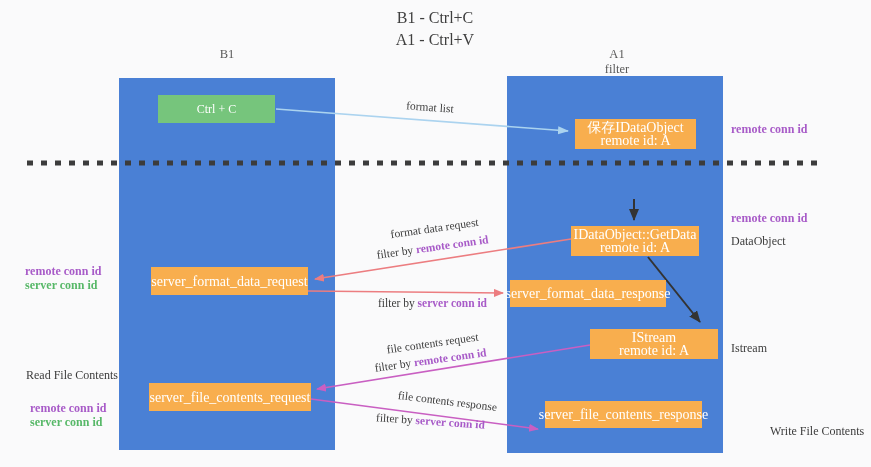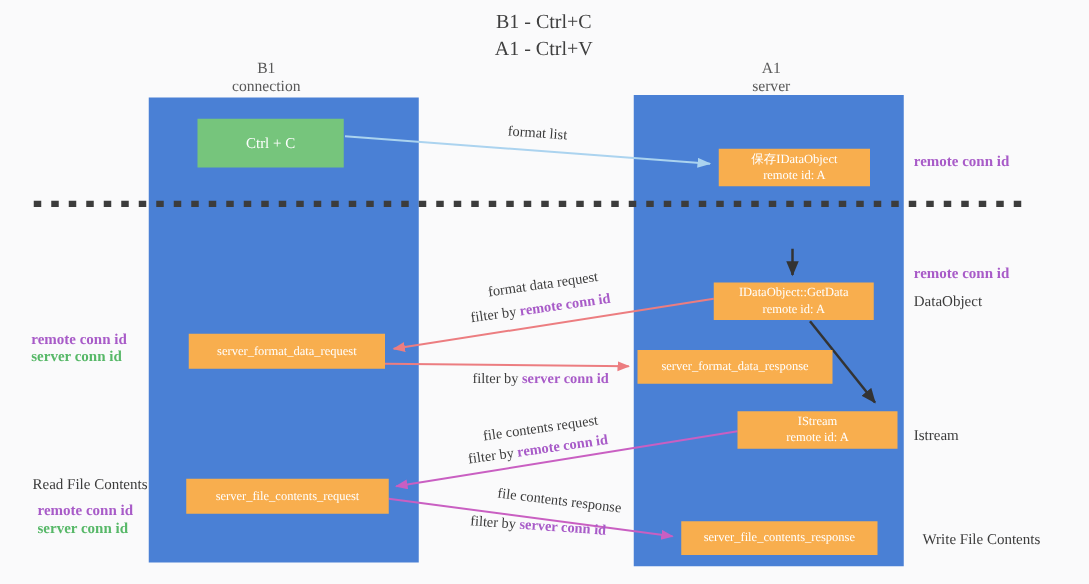--- a/index.html
+++ b/index.html
@@ -15,39 +15,39 @@
   }
   .lane {
     position:absolute; width:216px; background:#4A80D5;
   }
   .lane-left  { left:119px; top:78px; height:372px; }
   .lane-right { left:507px; top:76px; height:377px; }
   .lane-header {
     position:absolute; width:140px; text-align:center;
     font-size:12.5px; line-height:15px; color:#595959;
   }
-  .lh-left  { left:143px; top:47px; }
+  .lh-left  { left:157px; top:47px; }
   .lh-right { left:547px; top:47px; }
   .edges { position:absolute; left:0; top:0; pointer-events:none; }
   .node {
     position:absolute; display:flex; flex-direction:column;
     align-items:center; justify-content:center;
     color:#ffffff; text-align:center; font-size:11px; line-height:13px;
   }
-  .orange { background:#F8AE4E; font-size:10px; }
+  .orange { background:#F8AE4E; font-size:14px; }
   .green  { background:#76C57C; font-size:12px; }
-  .n-ctrlc { left:158px; top:95px;  width:117px; height:39px; }
+  .n-ctrlc { left:158px; top:95px;  width:117px; height:28px; }
   .n-save  { left:575px; top:119px; width:121px; height:30px; }
   .n-ctrlv { left:574px; top:171px; width:120px; height:27px; }
   .n-getdata { left:571px; top:226px; width:128px; height:30px; }
   .n-freq  { left:151px; top:267px; width:157px; height:28px; }
   .n-fres  { left:510px; top:280px; width:156px; height:27px; }
   .n-istream { left:590px; top:329px; width:128px; height:30px; }
   .n-cfreq { left:149px; top:383px; width:162px; height:28px; }
-  .n-cfres { left:545px; top:417px; width:157px; height:27px; }
+  .n-cfres { left:545px; top:401px; width:157px; height:27px; }
   .slabel { position:absolute; font-size:12px; line-height:14px; color:#3C3C3C; white-space:nowrap; }
   .purple { color:#A85BC8; font-weight:bold; }
   .greent { color:#57B868; font-weight:bold; }
   .elabel {
     position:absolute; font-size:11.5px; color:#3C3C3C;
     width:175px; text-align:center; white-space:nowrap;
   }
   .rot-neg { transform:rotate(-8deg); }
   .rot-pos { transform:rotate(7deg); }
   .rot-pos-sm { transform:rotate(4deg); }
@@ -58,25 +58,24 @@
 
 <div class="canvas">
 
   <div class="title">
     <div>B1 - Ctrl+C</div>
     <div>A1 - Ctrl+V</div>
   </div>
 
   <div class="lane-header lh-left">
     <div>B1</div>
-    <div>connection</div>
   </div>
   <div class="lane-header lh-right">
     <div>A1</div>
-    <div>server</div>
+    <div>filter</div>
   </div>
 
   <div class="lane lane-left"></div>
   <div class="lane lane-right"></div>
 
   <svg class="edges" width="871" height="467">
     <defs>
       <marker id="mblue" markerWidth="12" markerHeight="10" refX="10" refY="4" orient="auto" markerUnits="userSpaceOnUse">
         <path d="M0,0 L11,4 L0,8 Z" fill="#ABD3EF"></path>
       </marker>
@@ -141,25 +140,25 @@
   </div>
 
   <div class="node orange n-cfres">
     <span>server_file_contents_response</span>
   </div>
 
   <div class="slabel purple" style="left:731px; top:122px;">remote conn id</div>
   <div class="slabel purple" style="left:731px; top:211px;">remote conn id</div>
   <div class="slabel" style="left:731px; top:234px;">DataObject</div>
   <div class="slabel" style="left:731px; top:341px;">Istream</div>
-  <div class="slabel" style="left:738px; top:424px;">Write File Contents</div>
+  <div class="slabel" style="left:770px; top:424px;">Write File Contents</div>
 
   <div class="slabel purple" style="left:25px; top:264px;">remote conn id</div>
   <div class="slabel greent" style="left:25px; top:278px;">server conn id</div>
-  <div class="slabel" style="left:26px; top:380px;">Read File Contents</div>
+  <div class="slabel" style="left:26px; top:368px;">Read File Contents</div>
   <div class="slabel purple" style="left:30px; top:401px;">remote conn id</div>
   <div class="slabel greent" style="left:30px; top:415px;">server conn id</div>
 
   <div class="elabel rot-pos-sm" style="left:355px; top:101px; width:150px;">format list</div>
 
   <div class="elabel rot-neg" style="left:347px; top:222px;">format data request</div>
   <div class="elabel rot-neg" style="left:345px; top:241px;">
     <span>filter by</span>
     <span class="cid">remote conn id</span>
   </div>

